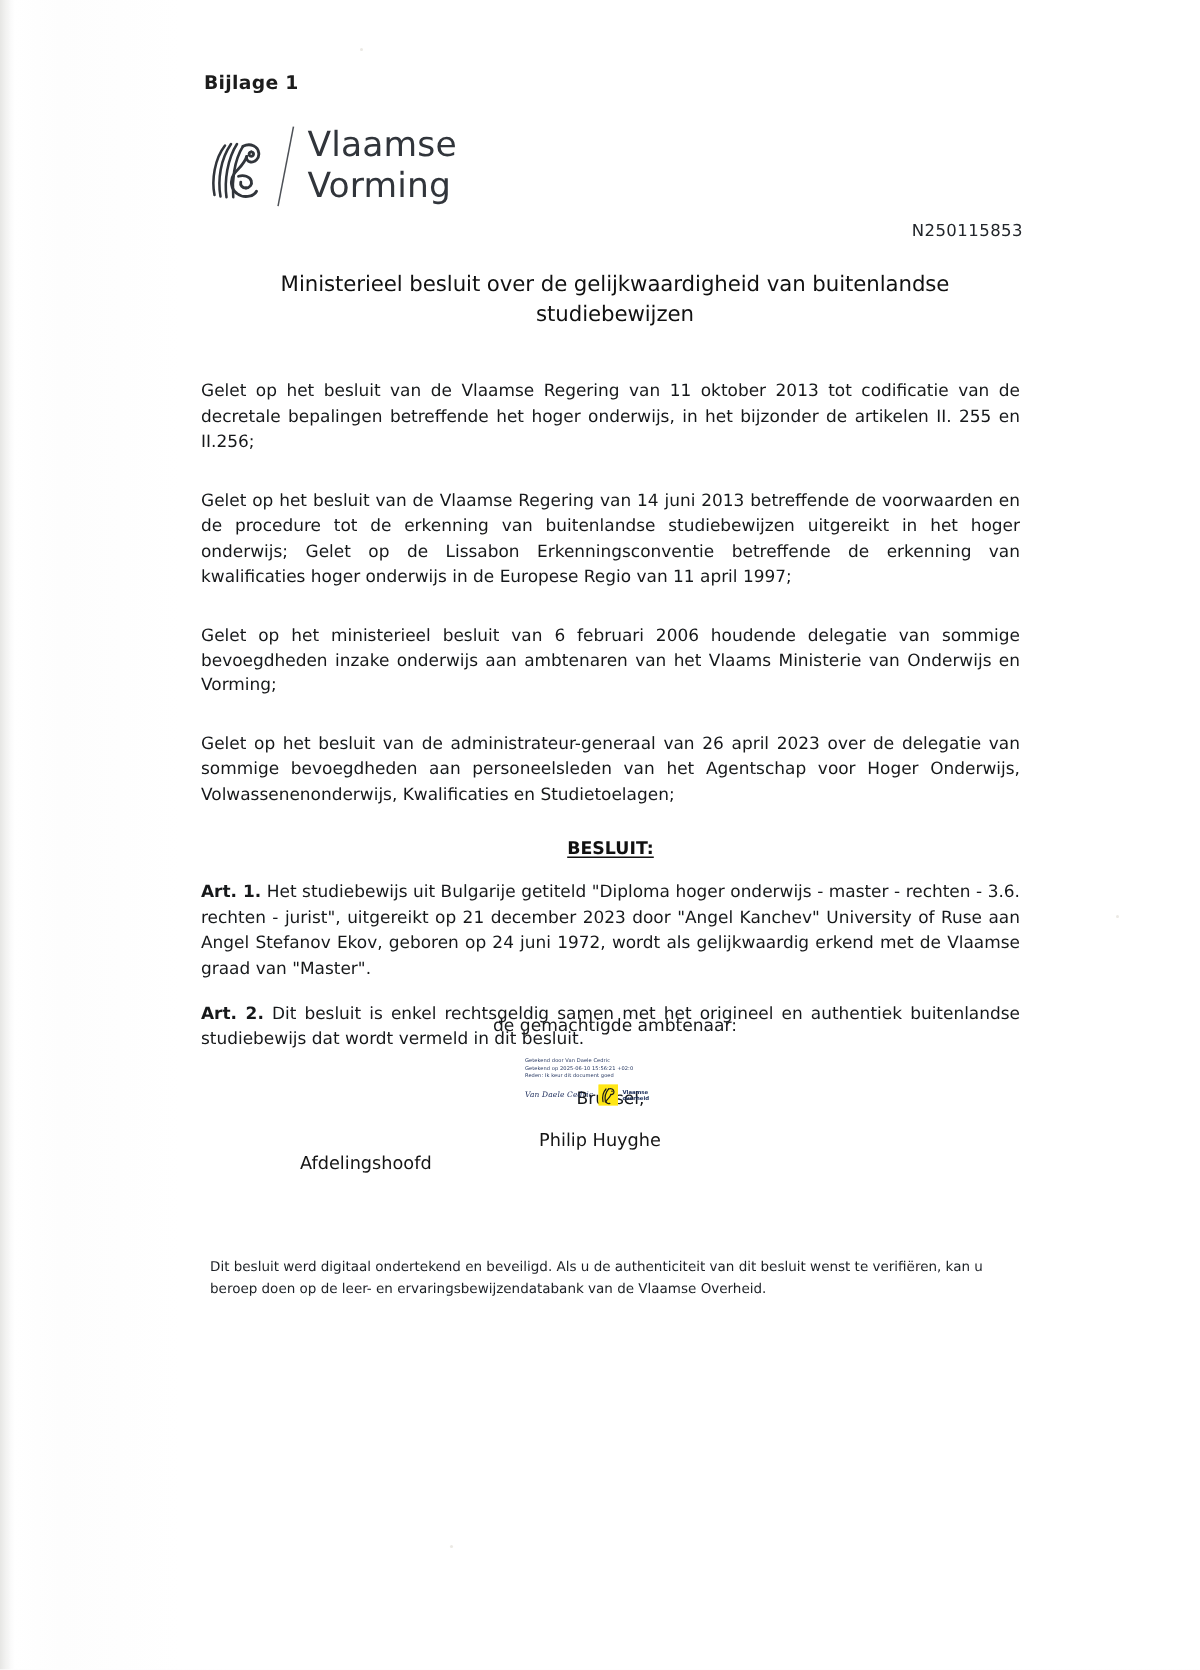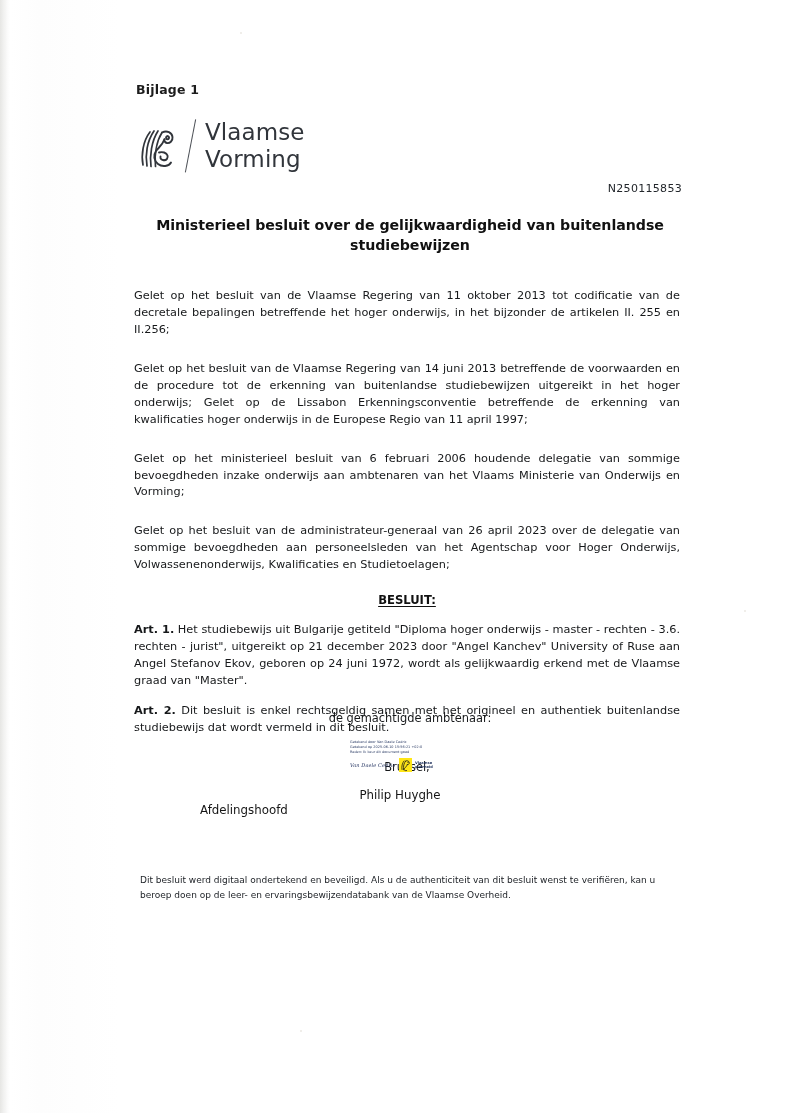--- a/index.html
+++ b/index.html
@@ -34,21 +34,20 @@
     position: absolute;
     background: #d8d3c9;
     border-radius: 50%;
     opacity: .5;
   }
 
   .page {
     position: absolute;
     inset: 0;
     padding: 0;
-    margin-top: 35px;
   }
 
   
   .attachment-label {
     position: absolute;
     left: 136px;
     top: 47px;
     font-size: 12.5px;
     font-weight: bold;
     letter-spacing: .2px;
@@ -104,21 +103,21 @@
   }
 
   
   .doc-title {
     position: absolute;
     left: 150px;
     top: 180px;
     width: 520px;
     text-align: center;
     font-size: 14.2px;
-    font-weight: bold;
+    font-weight: normal;
     line-height: 1.42;
     color: #111;
     letter-spacing: -.05px;
   }
   .doc-subtitle {
     position: absolute;
     left: 140px;
     top: 228px;
     width: 540px;
     text-align: center;

